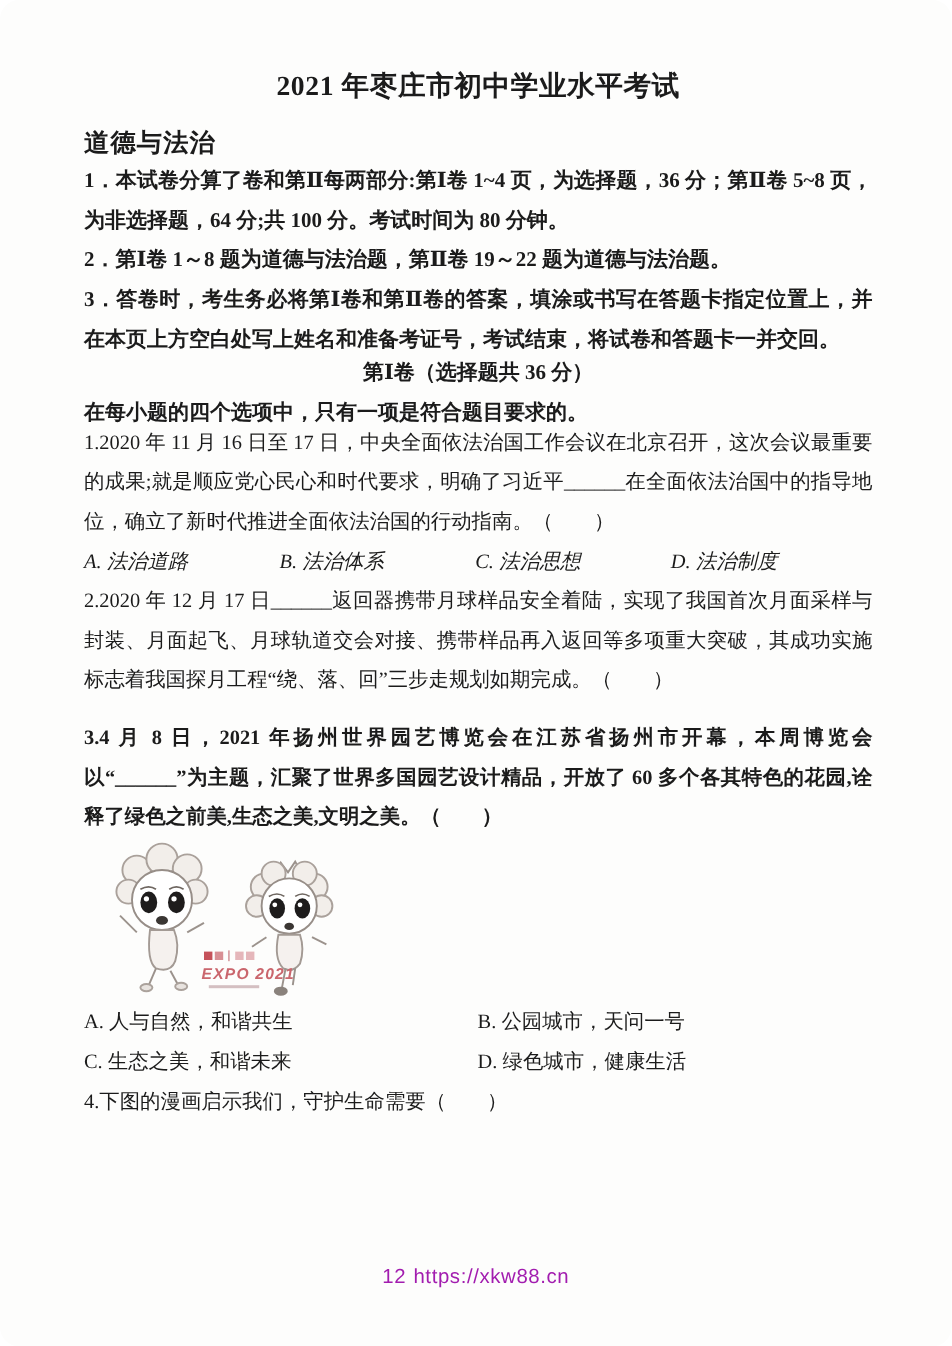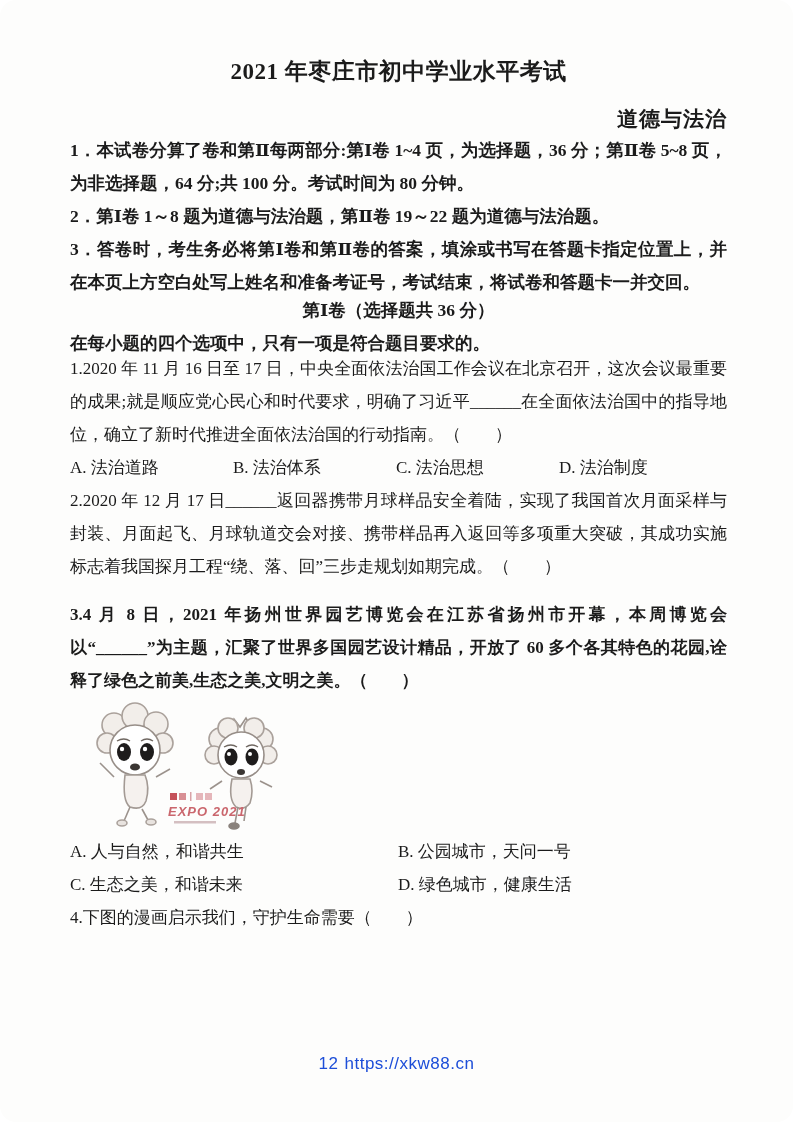--- a/index.html
+++ b/index.html
@@ -23,58 +23,58 @@
     line-height: 32px;
     font-weight: 700;
     text-align: center;
     letter-spacing: 0.5px;
   }
   .subtitle {
     margin: 16px 0 0;
     font-size: 21px;
     line-height: 30px;
     font-weight: 700;
-    text-align: right;
+    text-align: left;
     letter-spacing: 1px;
   }
 
   p { margin: 0; font-size: 17.5px; line-height: 33px; text-align: justify; }
 
   .notices-heading { margin-top: 13px; font-weight: 700; font-size: 18px; }
   .notice { font-weight: 700; }
 
   .section-heading { margin-top: -5px; font-weight: 700; text-align: center; }
   .instruction { font-weight: 700; }
 
   .q { font-weight: 400; font-size: 17px; }
   .q1 { margin-top: -8px; }
   .q3 { margin-top: 15px; font-weight: bold; }
 
-  .opts4 { display: flex; font-size: 17px; line-height: 33px; }
+  .opts4 { display: flex; font-size: 17px; line-height: 33px; font-style: italic; }
   .opts4 .opt { width: 163px; white-space: pre; }
   .opts4 .opt:last-child { width: auto; }
 
   .opts2 {
     display: grid;
     grid-template-columns: 328px auto;
     font-size: 17px;
     line-height: 33px;
   }
   .opts2 .opt { white-space: pre; }
 
   .mascots { display: block; margin: 2px 0 0 -8px; }
 
   .footer {
     position: absolute;
     left: 0; right: 0;
     top: 1054px;
     text-align: center;
     font-family: "Liberation Sans", "DejaVu Sans", sans-serif;
     font-size: 17px;
-    color: #1d4ed8;
+    color: #a21caf;
     letter-spacing: 0.5px;
   }
   .footer span { margin: 0 3px; }
 </style>
 </head>
 <body>
 
 <div class="page">
   <div class="content">
 

